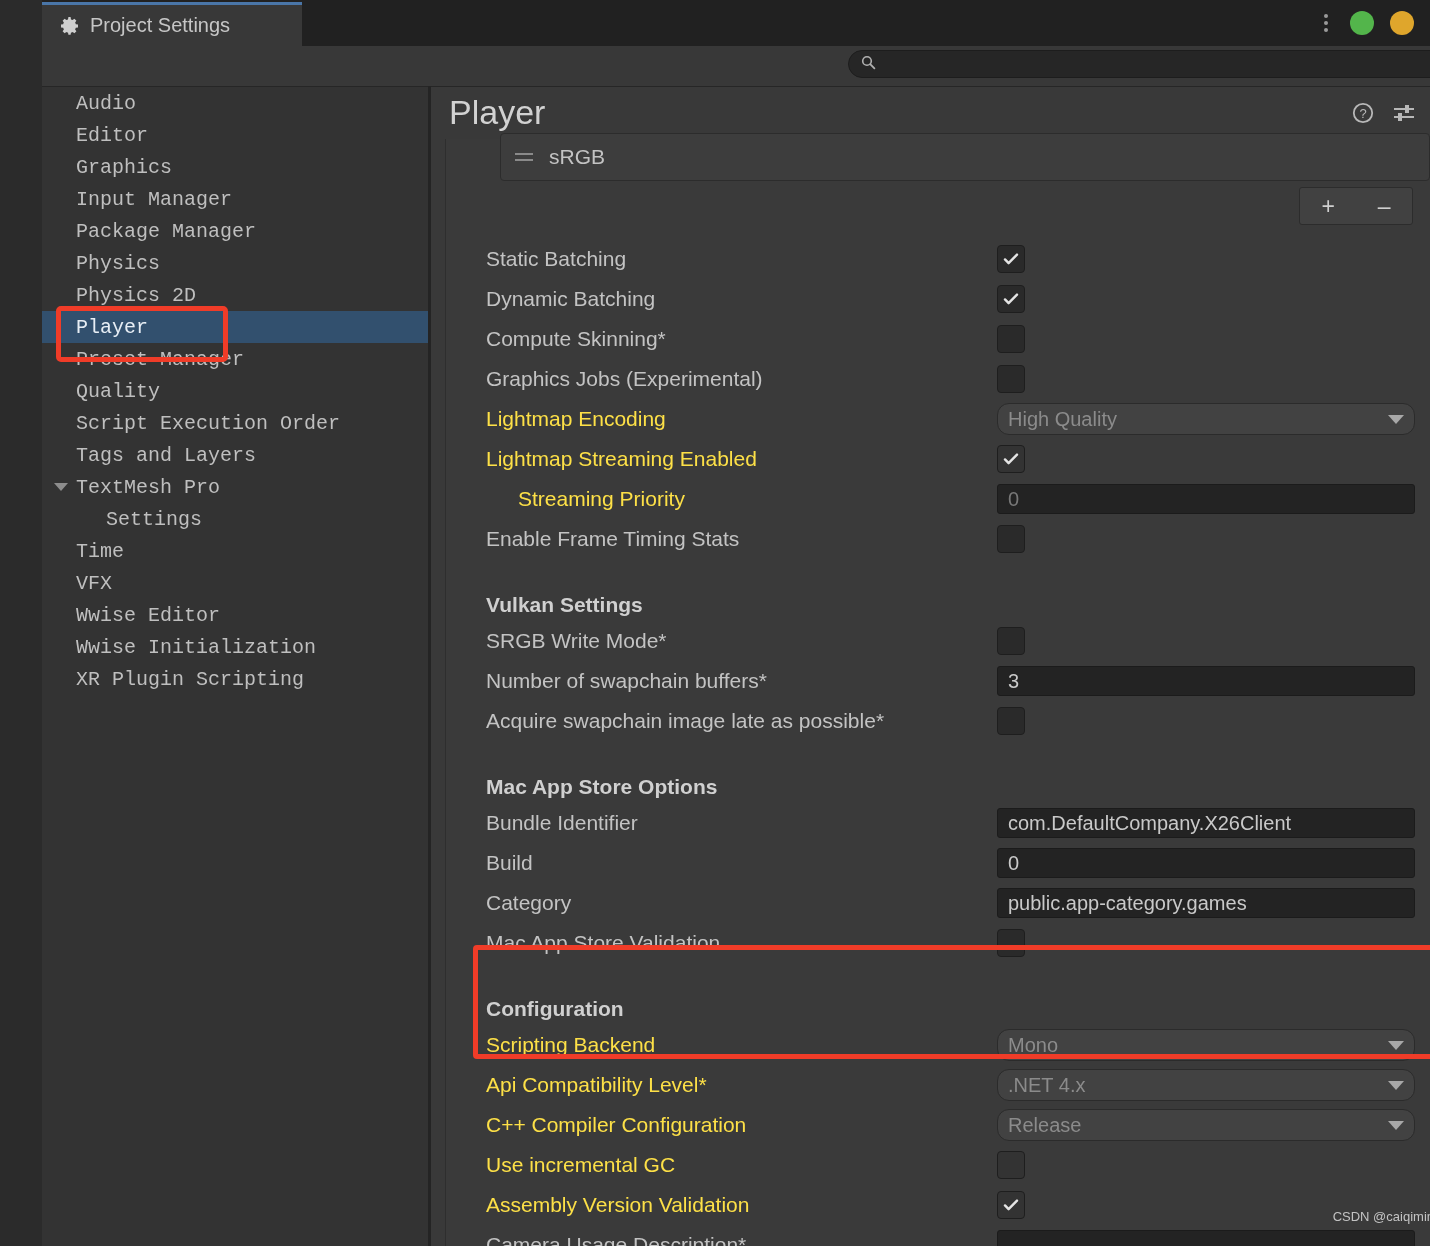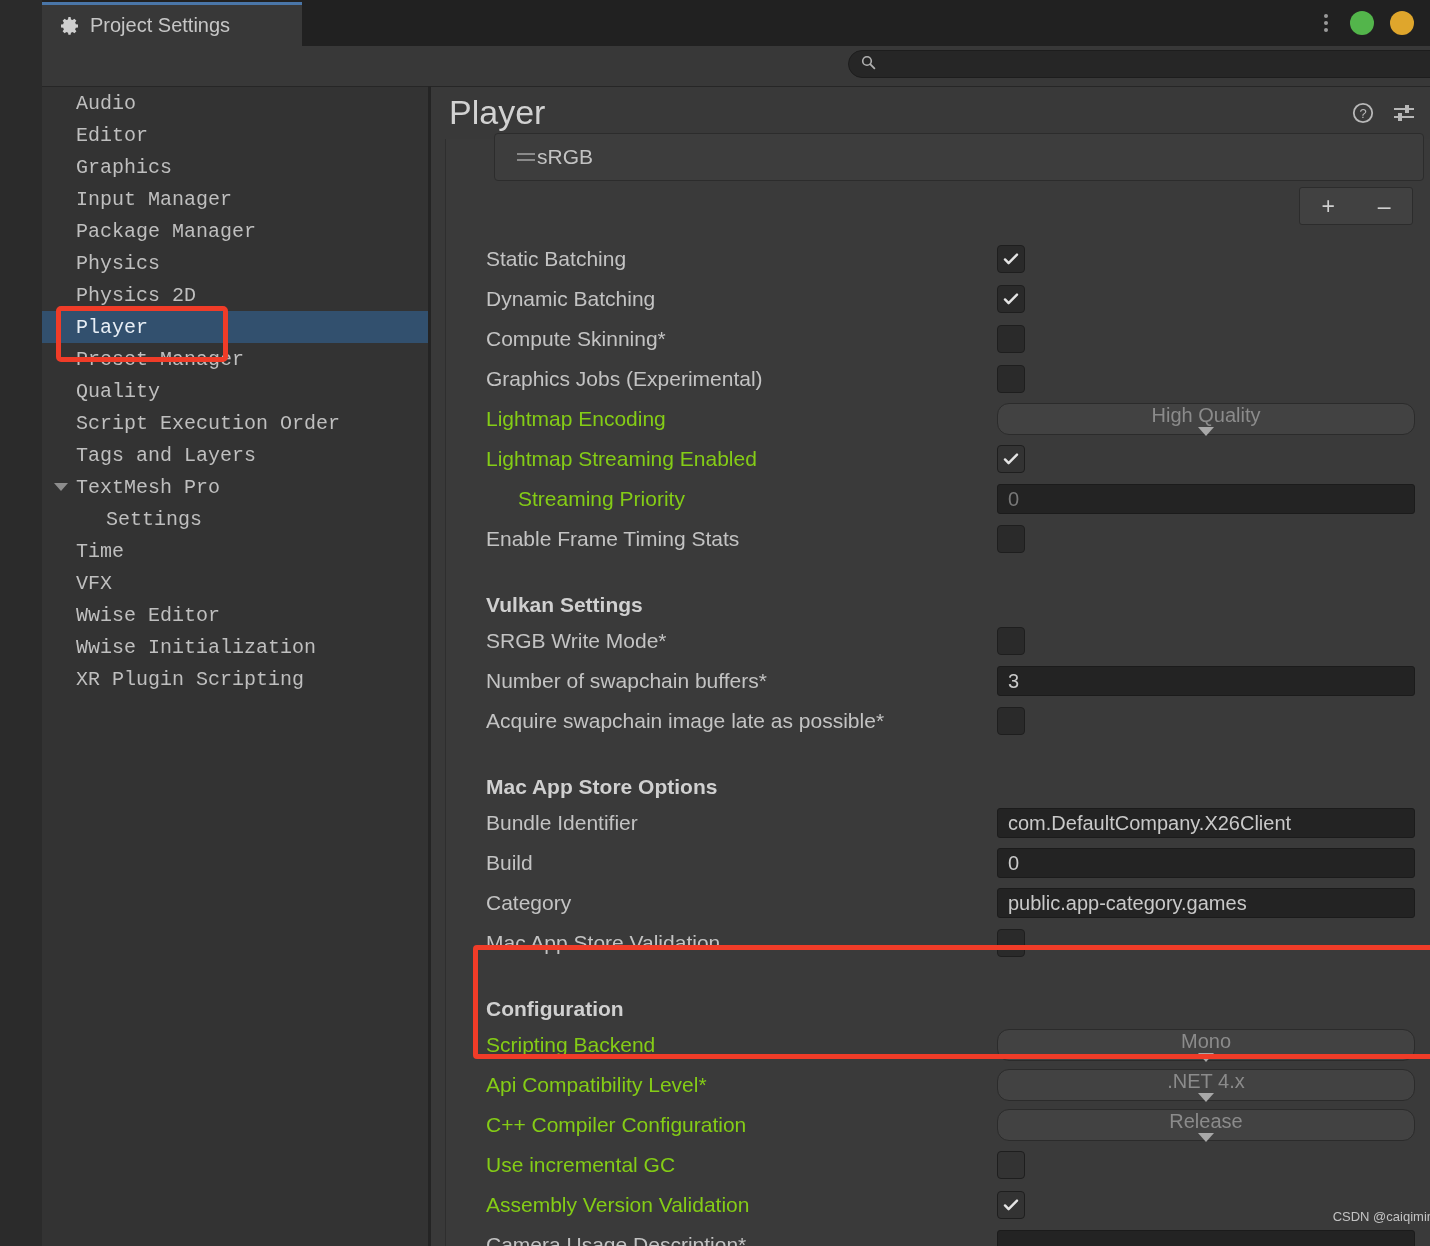--- a/index.html
+++ b/index.html
@@ -58,50 +58,50 @@
         border-top:1px solid #262626;overflow:hidden;}
   .main-header{position:relative;height:52px;}
   .page-title{position:absolute;left:18px;top:6px;font-size:34px;color:#d2d2d2;}
   .hdr-icons{position:absolute;right:14px;top:14px;display:flex;align-items:center;gap:18px;}
   .hdr-icons svg{display:block;}
 
   .content{position:absolute;left:14px;top:52px;width:992px;height:1108px;
            background:#3a3a3a;border-left:1px solid #2e2e2e;border-right:1px solid #2e2e2e;}
 
   
-  .list-box{position:absolute;left:48px;top:-6px;width:930px;height:48px;
+  .list-box{position:absolute;left:54px;top:-6px;width:930px;height:48px;
             background:#3d3d3d;border:1px solid #2c2c2c;border-radius:4px;
-            display:flex;align-items:center;padding-left:22px;box-sizing:border-box;gap:2px;}
+            display:flex;align-items:center;padding-left:14px;box-sizing:border-box;gap:16px;}
   .grip{display:flex;flex-direction:column;gap:4px;}
   .grip i{display:block;width:18px;height:2px;background:#8a8a8a;}
   .list-label{font-size:21px;color:#c3c3c3;}
   .pm-bar{position:absolute;right:25px;top:48px;width:112px;height:36px;background:#414141;
           border:1px solid #2c2c2c;border-radius:3px;display:flex;align-items:center;justify-content:space-around;}
   .pm-bar span{font-size:23px;color:#cfcfcf;line-height:1;}
 
   
   .rows{position:absolute;left:0;top:100px;width:992px;}
   .row{position:relative;height:40px;display:flex;align-items:center;}
   .row .lbl{position:absolute;left:40px;font-size:21px;color:#c3c3c3;white-space:nowrap;}
   .row .lbl.indent{left:72px;}
-  .row.dim .lbl{color:#84cc16;}
+  .row.dim .lbl{color:#fde047;}
   .section-head{position:relative;height:44px;display:flex;align-items:flex-end;}
   .section-head .lbl{position:absolute;left:40px;bottom:4px;font-size:21px;color:#d0d0d0;font-weight:bold;}
 
   .ctl{position:absolute;left:551px;}
   .cb{width:26px;height:26px;background:#2a2a2a;border:1px solid #1e1e1e;border-radius:4px;
       display:flex;align-items:center;justify-content:center;}
   .cb.dim{background:#333;}
   .cb svg{display:block;}
   .field{width:418px;height:30px;background:#232323;border:1px solid #1b1b1b;border-radius:3px;
          display:flex;align-items:center;padding-left:10px;box-sizing:border-box;
          font-size:20px;color:#c9c9c9;}
   .dd{width:418px;height:32px;background:#424242;border:1px solid #2b2b2b;border-radius:12px;
       display:flex;align-items:center;padding:0 10px;box-sizing:border-box;
-      font-size:20px;color:#9a9a9a;justify-content:space-between;flex-direction:column;}
+      font-size:20px;color:#9a9a9a;justify-content:space-between;}
   .dd.dim{color:#8b8b8b;}
   .caret{width:0;height:0;border-left:8px solid transparent;border-right:8px solid transparent;
          border-top:9px solid #a8a8a8;}
   .field.dim{color:#787878;}
 
   
   .hl-config{position:absolute;left:431px;top:945px;width:962px;height:104px;
              border:5px solid #f03c28;border-radius:4px;pointer-events:none;z-index:5;}
 
   

